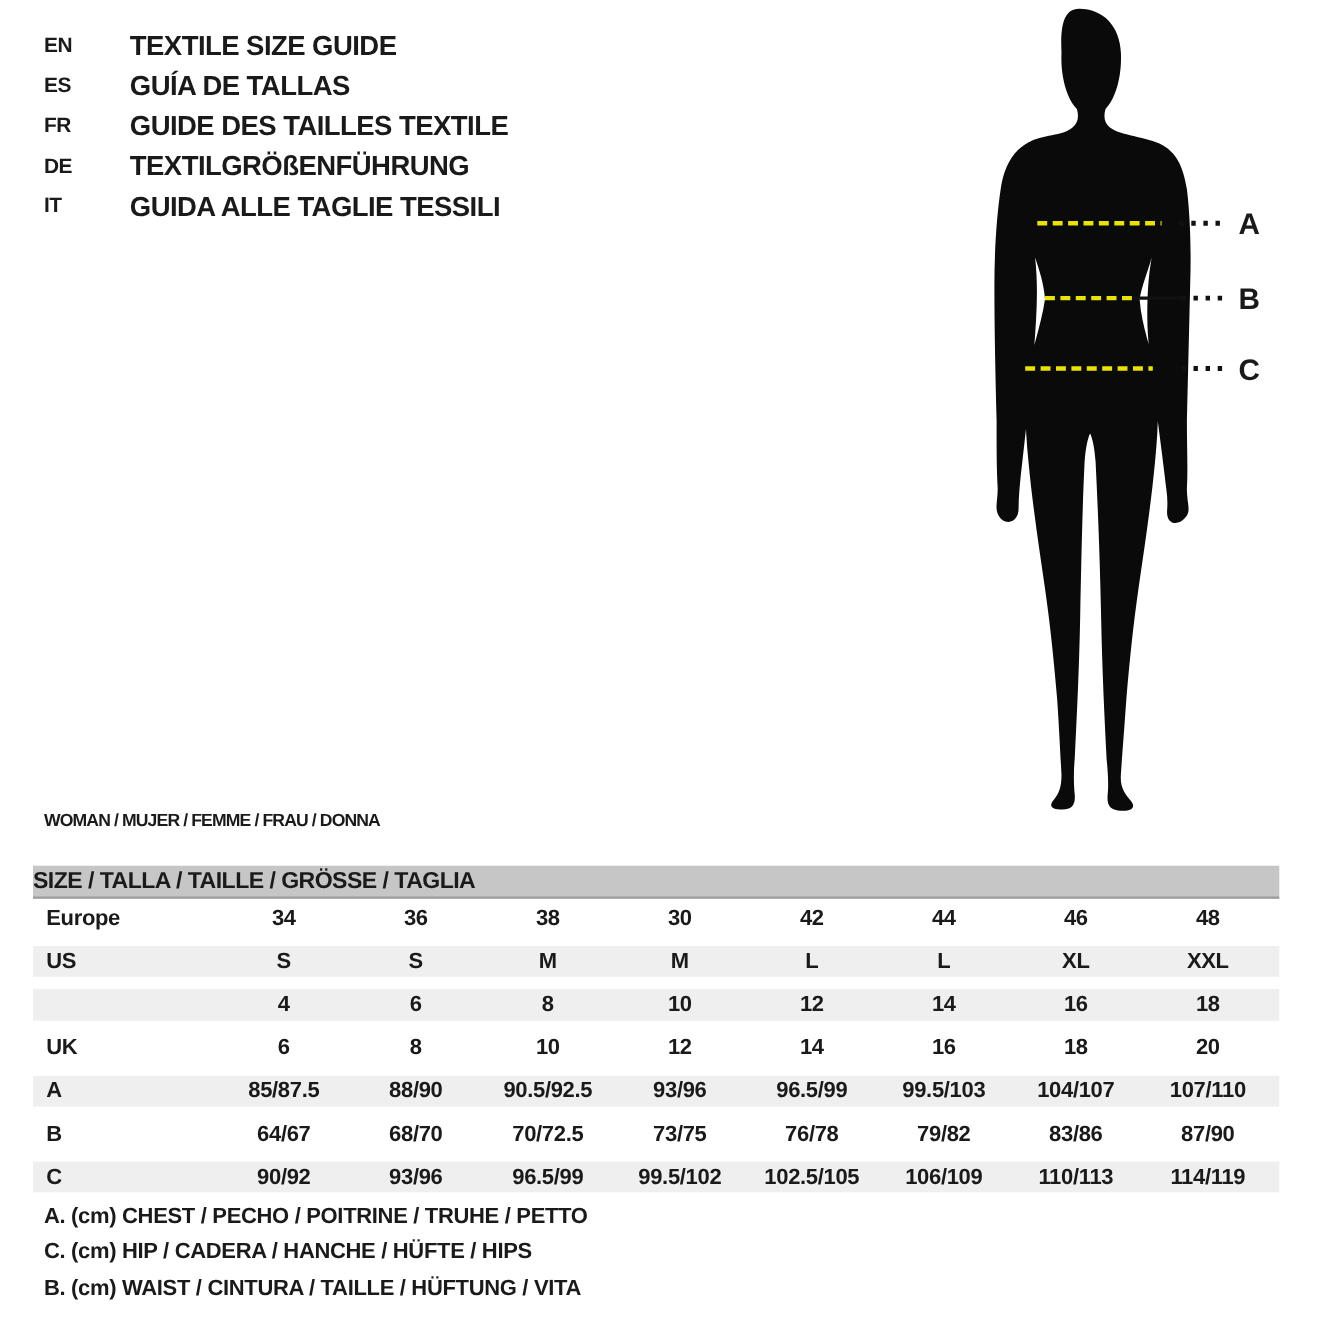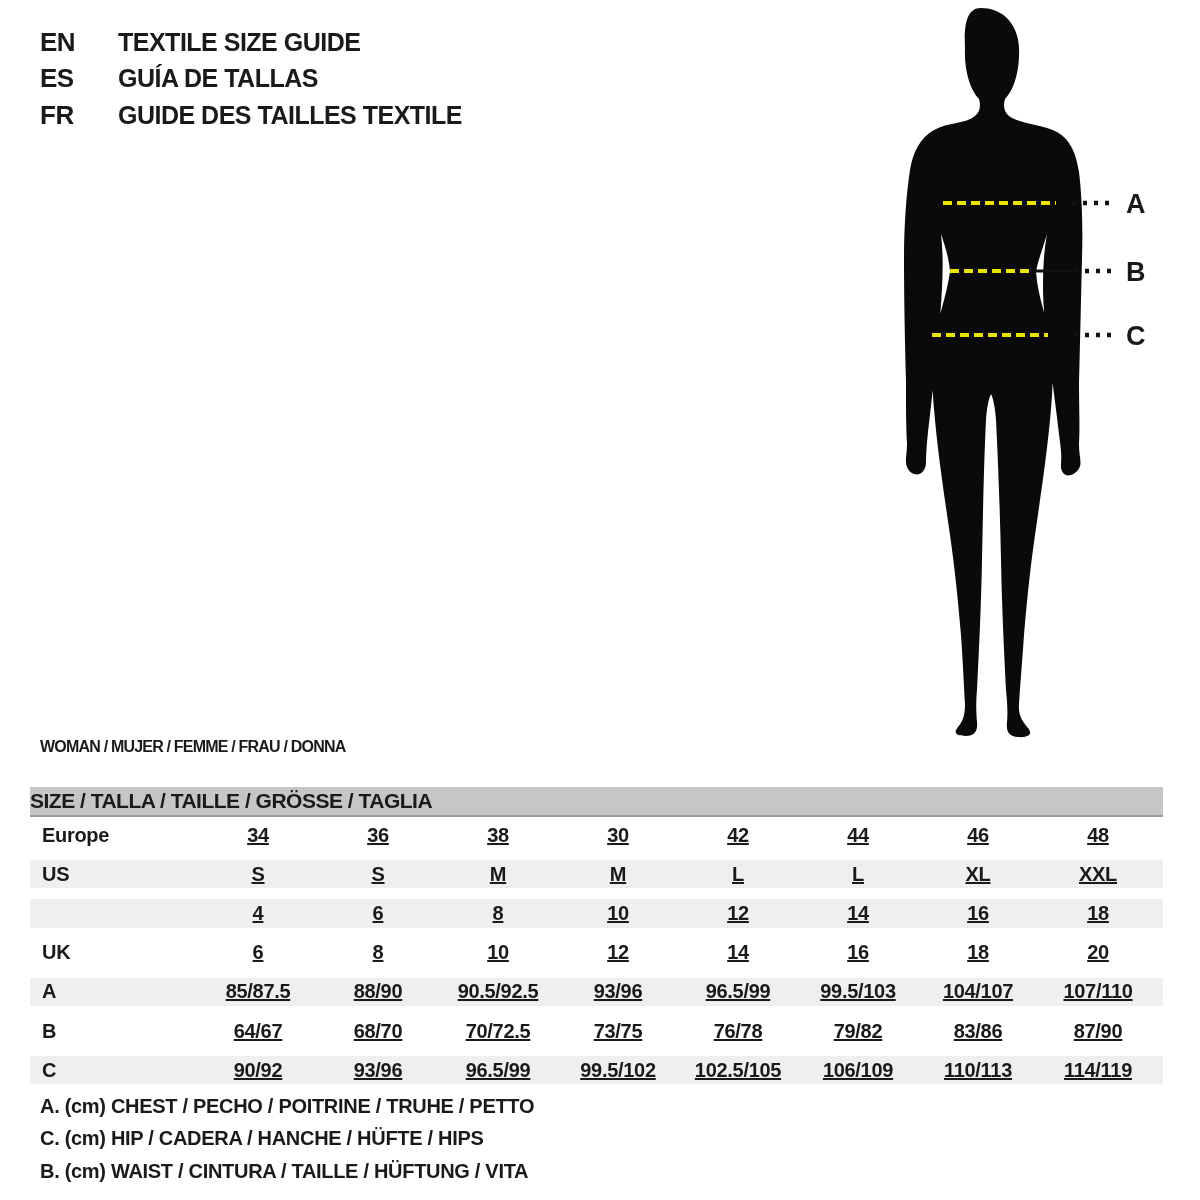--- a/index.html
+++ b/index.html
@@ -15,21 +15,21 @@
   body{
     width:1200px;height:1200px;background:#ffffff;
     font-family:"Liberation Sans","DejaVu Sans",sans-serif;
     color:var(--text);position:relative;overflow:hidden;
   }
   .canvas{position:absolute;inset:0;}
 
   
   .lang-block{position:absolute;left:40px;top:24px;}
   .lang-row{display:flex;height:36.5px;align-items:center;}
-  .lang-code{width:78px;font-size:26px;font-weight:700;letter-spacing:-0.5px;}
+  .lang-code{width:78px;font-size:19px;font-weight:700;letter-spacing:-0.5px;}
   .lang-text{font-size:25px;font-weight:700;letter-spacing:-0.5px;white-space:nowrap;}
 
   
   .figure-wrap{position:absolute;left:860px;top:0;width:340px;height:740px;}
   .figure-wrap svg{position:absolute;left:0;top:0;}
   .sil{fill:var(--sil);}
   .measure-dash{stroke:var(--dash);stroke-width:4;stroke-dasharray:9 5;}
   .leader-dots{stroke:var(--leader);stroke-width:4.5;stroke-dasharray:4 7;}
   .leader-solid{stroke:var(--leader);stroke-width:3;}
   .marker-label{position:absolute;left:266px;width:40px;font-size:27px;font-weight:700;color:var(--text);}
@@ -52,21 +52,21 @@
     display:flex;align-items:center;
     font-size:21px;font-weight:700;letter-spacing:-0.5px;white-space:nowrap;
   }
   .t-row{
     display:grid;grid-template-columns:168px repeat(8,120px);
     height:28.2px;margin-top:11px;align-items:center;
   }
   .t-row.first{margin-top:4px;}
   .t-row.shaded{background:var(--row-shaded);}
   .t-label{padding-left:12px;font-size:20px;font-weight:700;letter-spacing:-0.3px;}
-  .t-cell{text-align:center;font-size:20px;font-weight:700;letter-spacing:-0.3px;text-decoration:underline;}
+  .t-cell{text-align:center;font-size:20px;font-weight:700;letter-spacing:-0.3px;}
 
   
   .legend{position:absolute;left:40px;top:1090px;}
   .legend-line{height:32.5px;display:flex;align-items:center;font-size:20px;
     font-weight:700;letter-spacing:-0.3px;white-space:nowrap;}
 </style>
 </head>
 <body style="background: rgb(255, 255, 255);">
 
 <div class="canvas">
@@ -76,20 +76,28 @@
         <span class="lang-code">EN</span>
         <span class="lang-text">TEXTILE SIZE GUIDE</span>
       </div>
       <div class="lang-row">
         <span class="lang-code">ES</span>
         <span class="lang-text">GUÍA DE TALLAS</span>
       </div>
       <div class="lang-row">
         <span class="lang-code">FR</span>
         <span class="lang-text">GUIDE DES TAILLES TEXTILE</span>
+      </div>
+      <div class="lang-row">
+        <span class="lang-code">DE</span>
+        <span class="lang-text">TEXTILGRÖßENFÜHRUNG</span>
+      </div>
+      <div class="lang-row">
+        <span class="lang-code">IT</span>
+        <span class="lang-text">GUIDA ALLE TAGLIE TESSILI</span>
       </div>
     </div>
 
   <div class="figure-wrap">
     <svg width="340" height="740" viewBox="0 0 340 740">
       <path class="sil" d="
         M 121 8
         C 143 8 158 24 159 48
         C 160 70 154 90 145 99
         C 143 106 144 112 149 116

